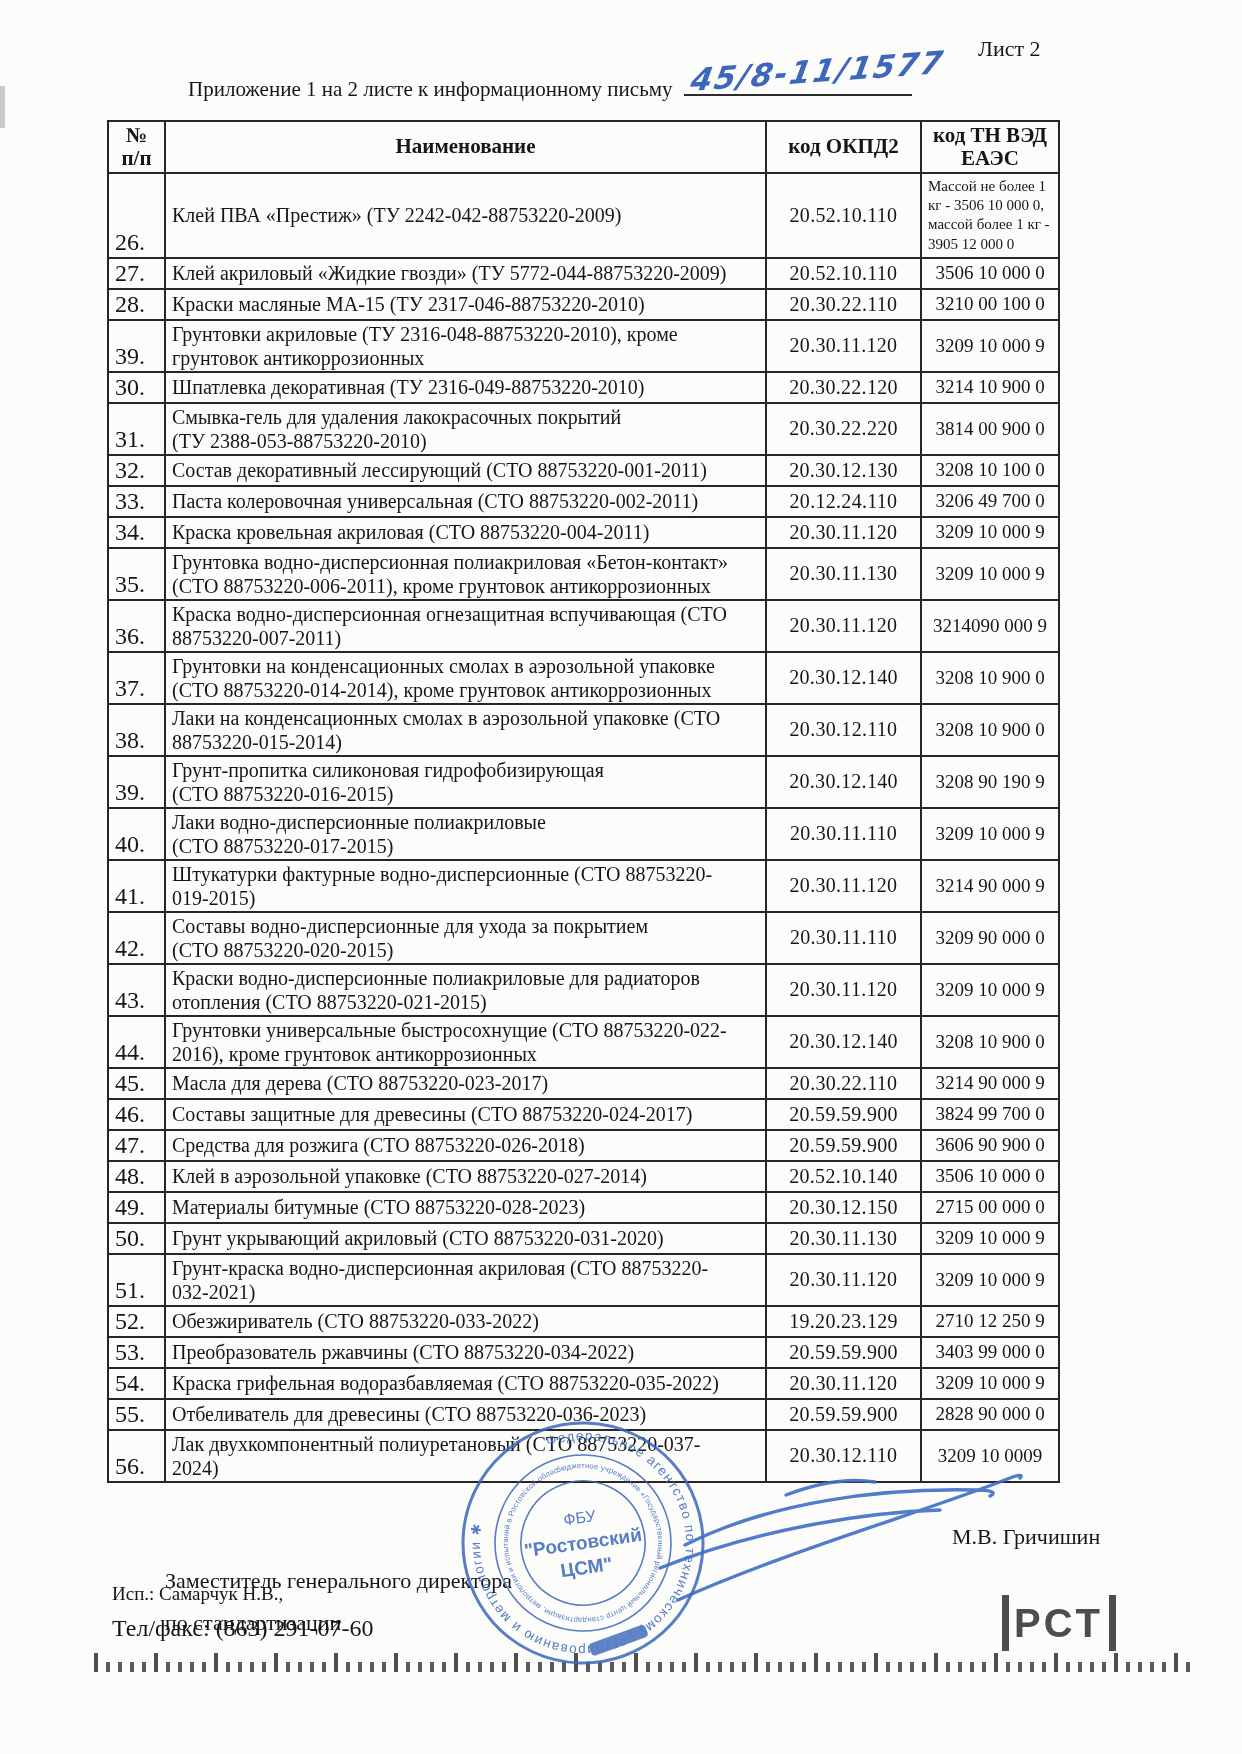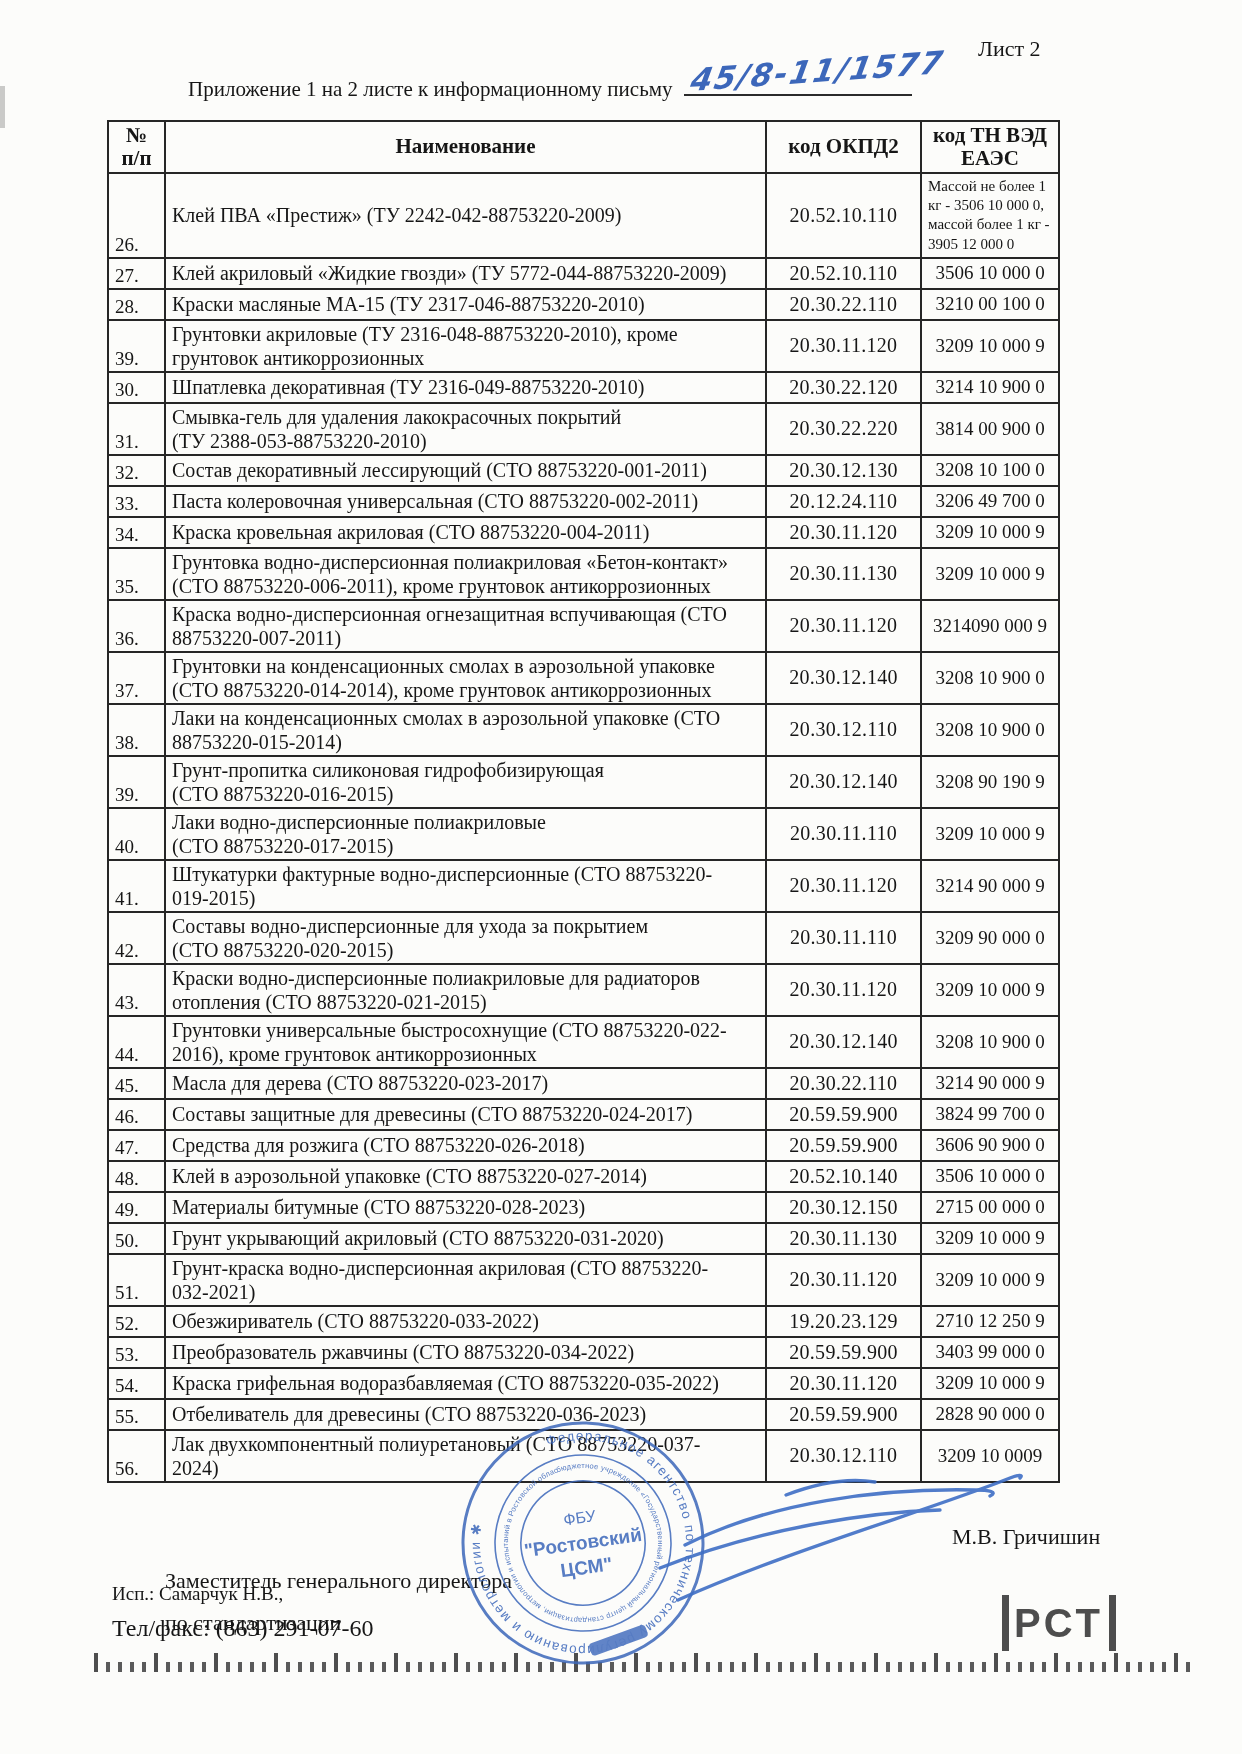--- a/index.html
+++ b/index.html
@@ -24,21 +24,21 @@
   table.doc{
     position:absolute; top:120px; left:107px; width:951px;
     border-collapse:collapse; table-layout:fixed; z-index:2;
   }
   table.doc col.w-num{width:57px;} table.doc col.w-name{width:601px;}
   table.doc col.w-okpd{width:155px;} table.doc col.w-tnved{width:138px;}
   table.doc th, table.doc td{border:2px solid #262626; padding:1px 6px;}
   table.doc thead tr{height:52px;}
   table.doc th{font-size:21px; font-weight:bold; text-align:center; white-space:pre-line; line-height:1.1;}
   table.doc tbody tr{height:31px;}
-  td.c-num{vertical-align:bottom; font-size:19px; padding-left:9px; padding-bottom:3px;}
+  td.c-num{vertical-align:bottom; font-size:24px; padding-left:9px; padding-bottom:3px;}
   td.c-name{font-size:20px; line-height:1.2; white-space:pre-line; padding-left:13px; vertical-align:middle;}
   td.c-okpd2{font-size:20px; text-align:center; vertical-align:middle; letter-spacing:.3px;}
   td.c-tnved{font-size:19px; text-align:center; vertical-align:middle;}
   td.c-tnved.small{font-size:15px; text-align:left; line-height:1.28; white-space:pre-line; padding:3px 6px; vertical-align:top;}
   
   .sig-position{position:absolute; top:1560px; left:165px; font-size:22px; line-height:1.9; white-space:pre-line; z-index:2;}
   .sig-name{position:absolute; top:1524px; left:952px; font-size:22px; z-index:2;}
   .sig-ink{position:absolute; top:1438px; left:628px; z-index:5;}
   
   .stamp{position:absolute; top:1398px; left:438px; z-index:4; opacity:.85;}

